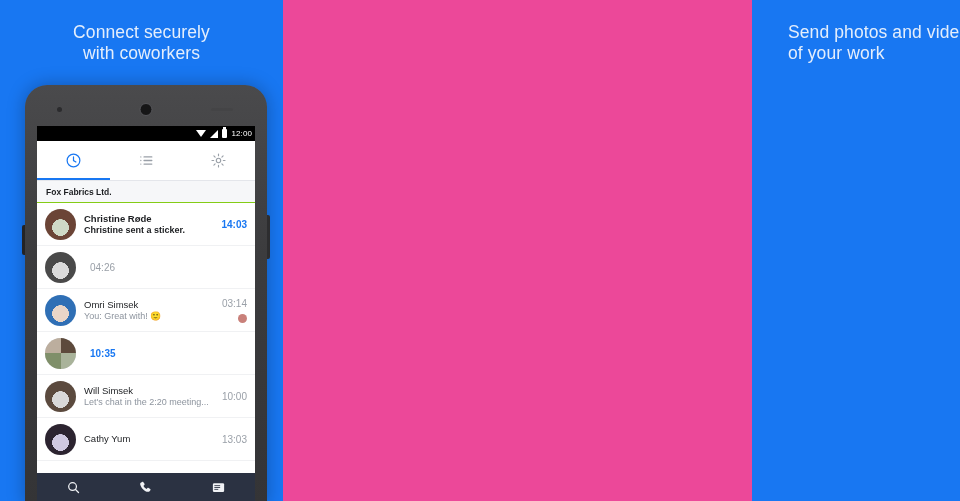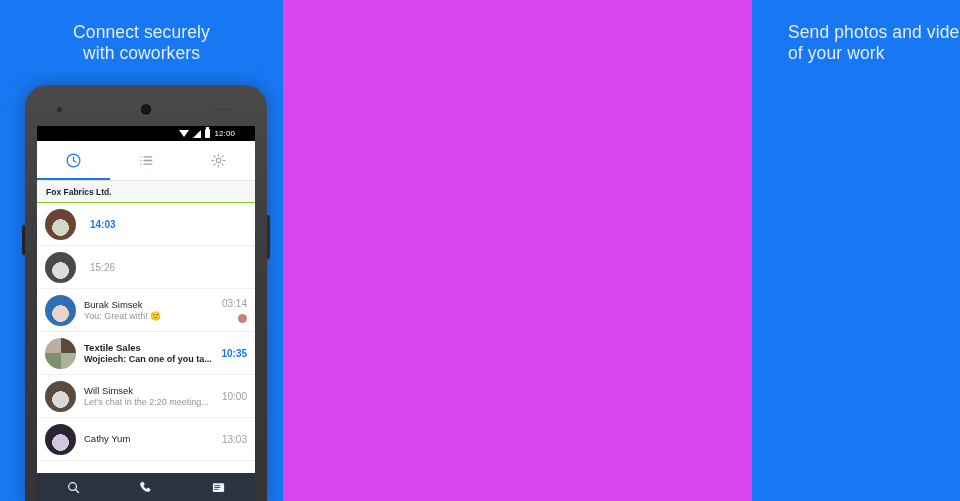--- a/index.html
+++ b/index.html
@@ -2,21 +2,21 @@
 <html><head>
 <meta charset="utf-8">
 <style>
   * { box-sizing: border-box; margin: 0; padding: 0; }
   html, body {
     width: 960px; height: 501px;
     overflow: hidden;
     background: #ffffff;
     font-family: "Liberation Sans", sans-serif;
   }
-  .stage { position: relative; width: 960px; height: 501px; background: #d946ef; }
+  .stage { position: relative; width: 960px; height: 501px; background: #ec4899; }
 
   
   .panel {
     position: absolute; top: 0; height: 501px;
     background: #1877f2;
     overflow: hidden;
   }
   #panel-1 { left: 0px;   width: 283px; }
   #panel-2 { left: 375px; width: 288px; }
   #panel-3 { left: 752px; width: 208px; }
@@ -68,21 +68,21 @@
   .screen {
     position: absolute; left: 12px; top: 41px;
     width: 218px; height: 379px;
     background: #fff; overflow: hidden;
   }
 
   
   .statusbar {
     height: 15px; background: #000; position: relative;
     display: flex; align-items: center; justify-content: flex-end;
-    padding-right: 20px; gap: 4px;
+    padding-right: 3px; gap: 4px;
   }
   .sb-clock { color: #fff; font-size: 8px; letter-spacing: .1px; }
   .sb-icon { display: inline-block; }
   .ic-wifi {
     width: 0; height: 0;
     border-left: 5px solid transparent; border-right: 5px solid transparent;
     border-top: 7px solid #fff;
   }
   .ic-signal {
     width: 0; height: 0;
@@ -188,52 +188,52 @@
           </div>
         </div>
 
         <div class="biz-header">
           <span>Fox Fabrics Ltd.</span>
         </div>
 
         <div class="chatlist" id="chat-list">
             <div class="chat-row unread">
               <div class="avatar" style="background: radial-gradient(circle at 50% 60%, rgb(207, 217, 198) 0px, rgb(207, 217, 198) 34%, rgb(107, 68, 54) 35%, rgb(107, 68, 54) 100%);"></div>
+              <div class="row-text">
+                <div class="row-name">Christine Røde</div>
+                <div class="row-prev">Christine sent a sticker.</div>
+              </div>
               <div class="row-meta">
                 <div class="row-time">14:03</div>
               </div>
             </div>
             <div class="chat-row">
               <div class="avatar" style="background: radial-gradient(circle at 50% 60%, rgb(220, 220, 220) 0px, rgb(220, 220, 220) 34%, rgb(74, 74, 74) 35%, rgb(74, 74, 74) 100%);"></div>
               <div class="row-meta">
-                <div class="row-time">15:26</div>
+                <div class="row-time">04:26</div>
               </div>
             </div>
             <div class="chat-row">
               <div class="avatar" style="background: radial-gradient(circle at 50% 60%, rgb(232, 213, 200) 0px, rgb(232, 213, 200) 34%, rgb(47, 111, 181) 35%, rgb(47, 111, 181) 100%);"></div>
               <div class="row-text">
-                <div class="row-name">Burak Simsek</div>
+                <div class="row-name">Omri Simsek</div>
                 <div class="row-prev">You: Great with! 🙂</div>
               </div>
               <div class="row-meta">
                 <div class="row-time">03:14</div>
                 <div class="mini-seen"></div>
               </div>
             </div>
             <div class="chat-row unread">
               <div class="avatar grp">
                 <i style="background: rgb(188, 174, 158);"></i>
                 <i style="background: rgb(93, 74, 60);"></i>
                 <i style="background: rgb(127, 143, 106);"></i>
                 <i style="background: rgb(169, 179, 154);"></i>
               </div>
-              <div class="row-text">
-                <div class="row-name">Textile Sales</div>
-                <div class="row-prev">Wojciech: Can one of you ta...</div>
-              </div>
               <div class="row-meta">
                 <div class="row-time">10:35</div>
               </div>
             </div>
             <div class="chat-row">
               <div class="avatar" style="background: radial-gradient(circle at 50% 60%, rgb(217, 217, 217) 0px, rgb(217, 217, 217) 34%, rgb(91, 74, 62) 35%, rgb(91, 74, 62) 100%);"></div>
               <div class="row-text">
                 <div class="row-name">Will Simsek</div>
                 <div class="row-prev">Let's chat in the 2:20 meeting...</div>
               </div>

